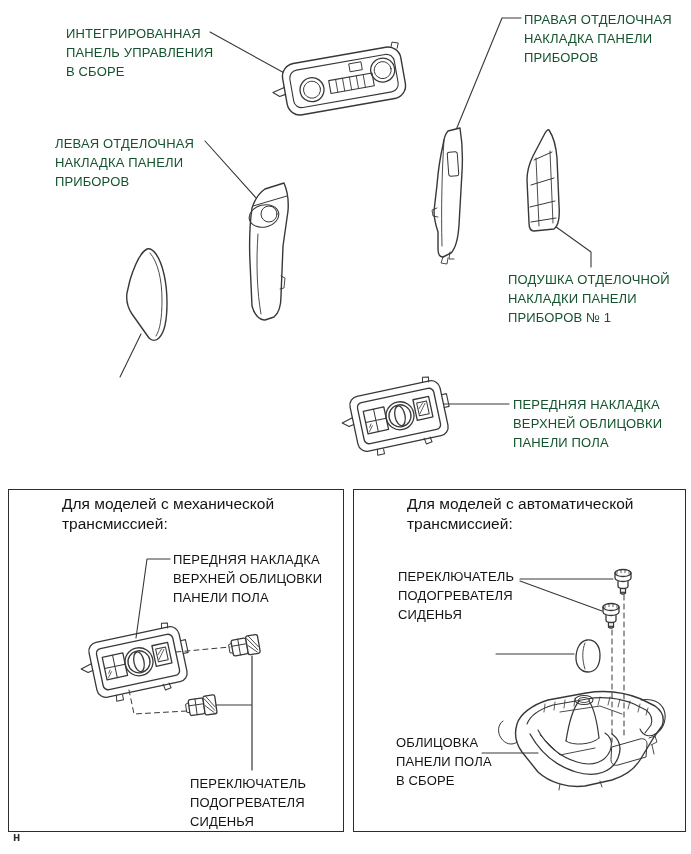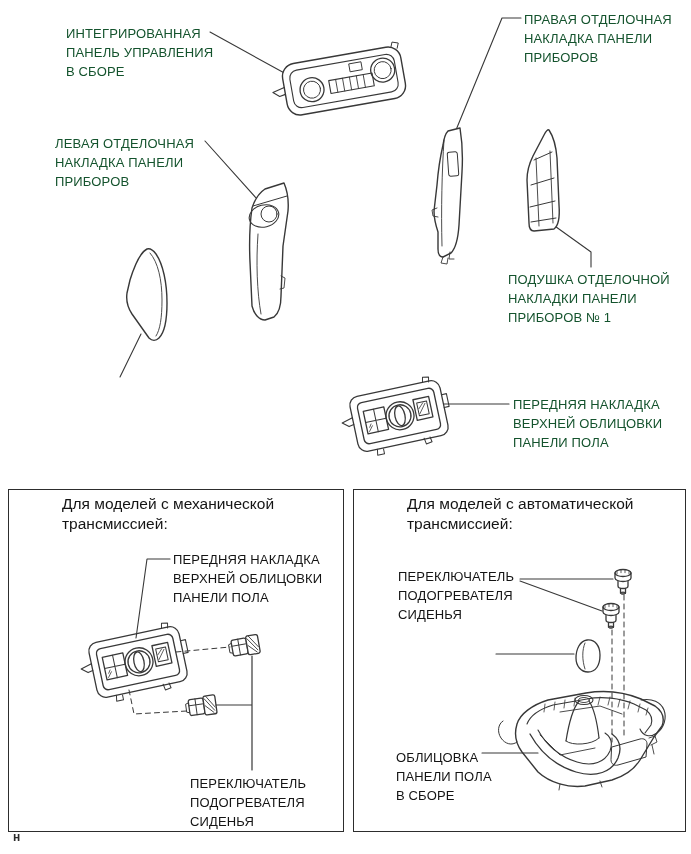--- a/index.html
+++ b/index.html
@@ -193,19 +193,19 @@
 ПОДОГРЕВАТЕЛЯ
 СИДЕНЬЯ</div>
   </div>
 
   <div class="group-box" style="left:353px;top:489px;width:331px;height:341px">
     <div class="box-header">Для моделей с автоматической
 трансмиссией:</div>
     <div class="box-label" style="left:44px;top:77px">ПЕРЕКЛЮЧАТЕЛЬ
 ПОДОГРЕВАТЕЛЯ
 СИДЕНЬЯ</div>
-    <div class="box-label" style="left:42px;top:258px">ОБЛИЦОВКА
+    <div class="box-label" style="left:42px;top:243px">ОБЛИЦОВКА
 ПАНЕЛИ ПОЛА
 В СБОРЕ</div>
   </div>
 
   <div class="footnote">н</div>
 </div>
 
 </body></html>

